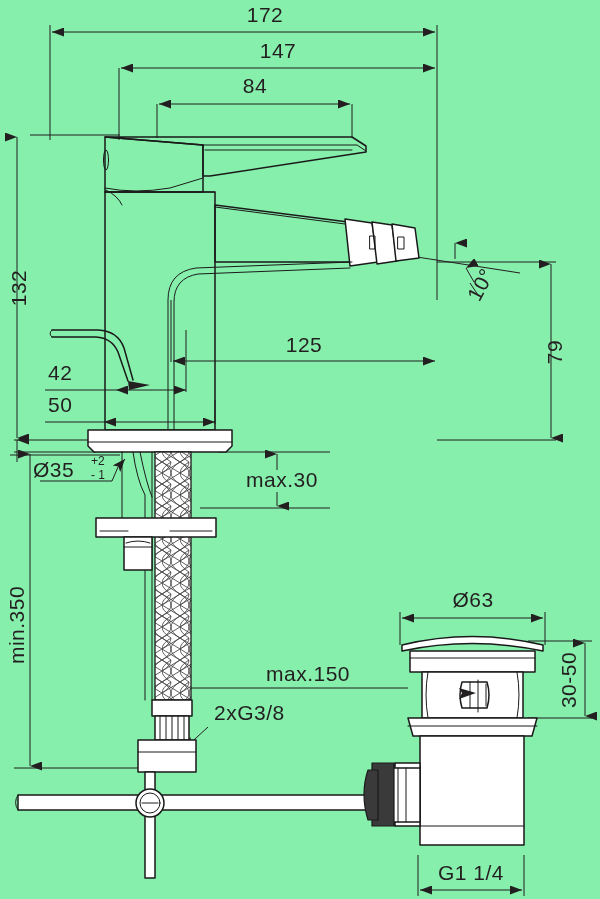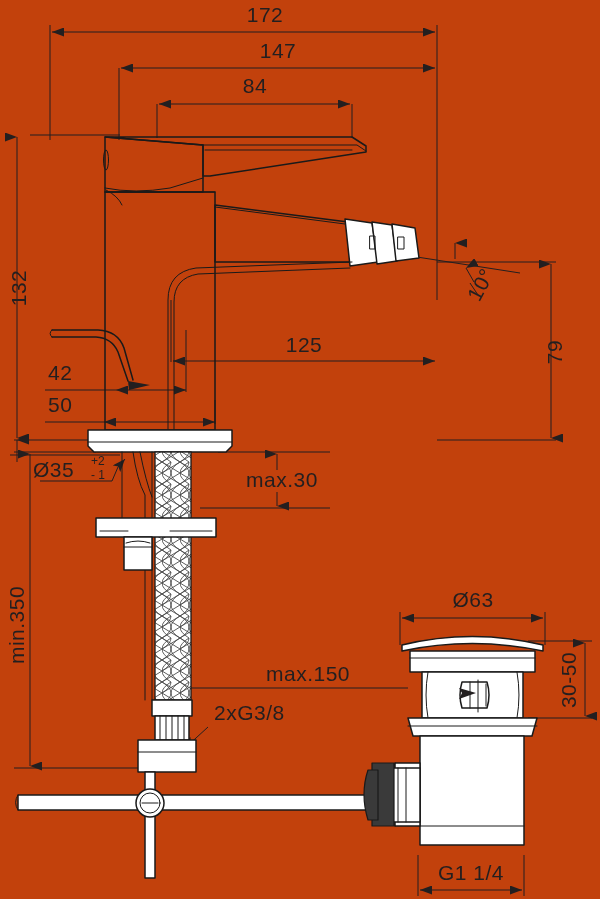--- a/index.html
+++ b/index.html
@@ -8,21 +8,21 @@
     padding: 0;
     background: #ffffff;
   }
   body {
     font-family: "Liberation Sans", sans-serif;
   }
   #drawing-root {
     position: relative;
     width: 600px;
     height: 899px;
-    background: #c2410c;
+    background: #86efac;
     overflow: hidden;
   }
   #drawing-svg {
     position: absolute;
     left: 0;
     top: 0;
     width: 600px;
     height: 899px;
     display: block;
   }

